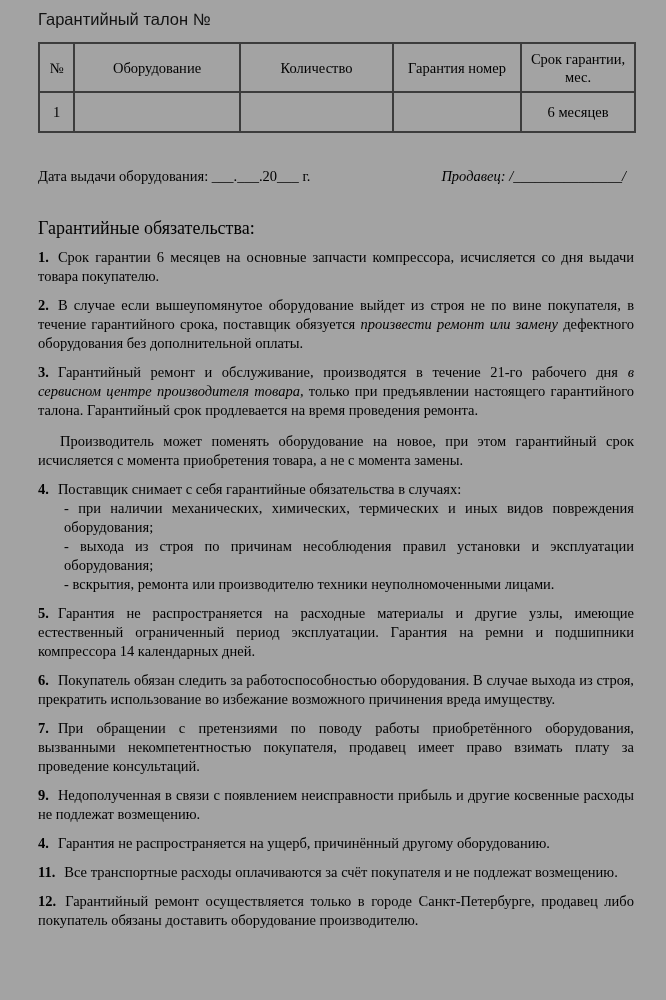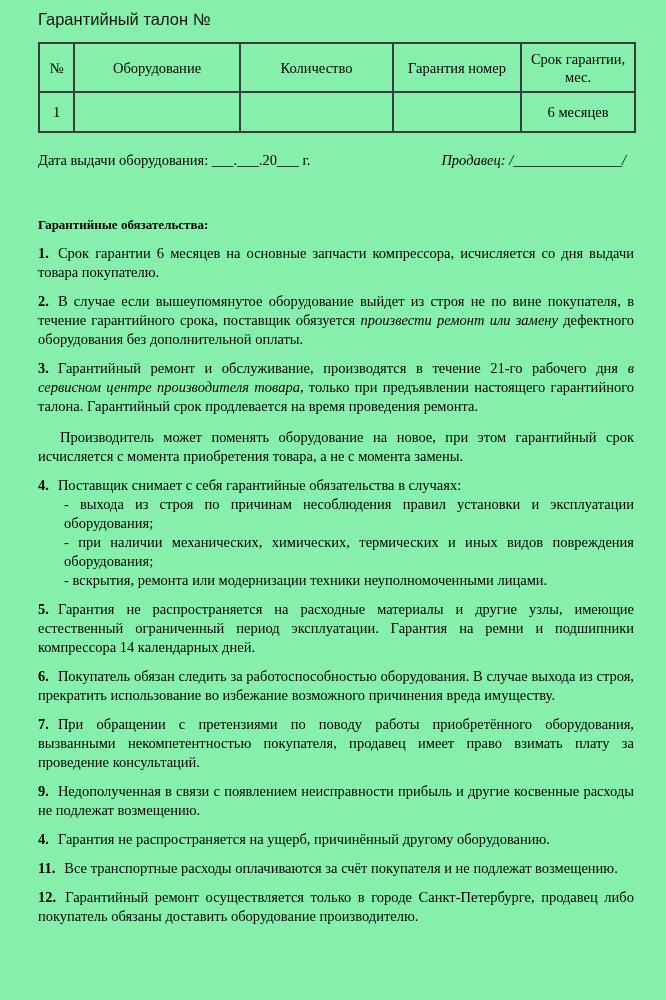--- a/index.html
+++ b/index.html
@@ -6,21 +6,21 @@
     margin: 0;
     padding: 0;
     background: #ffffff;
   }
   .page {
     position: relative;
     width: 666px;
     height: 1000px;
     box-sizing: border-box;
     padding: 8px 32px 10px 38px;
-    background: #86efac;
+    background: #a3a3a3;
     color: #000000;
     overflow: hidden;
     font-family: "Liberation Serif", serif;
     font-size: 14.5px;
     line-height: 19px;
   }
   .doc-title {
     font-family: "Liberation Sans", sans-serif;
     font-size: 16.5px;
     font-weight: 400;
@@ -43,28 +43,28 @@
     vertical-align: middle;
     padding: 2px 3px;
     line-height: 18px;
   }
   table.warranty-table thead th { height: 43px; }
   table.warranty-table tbody td { height: 34px; }
   .issue-row {
     display: flex;
     justify-content: space-between;
     align-items: flex-end;
-    margin-top: 18px;
+    margin-top: 34px;
     padding-right: 8px;
   }
   .seller { font-style: italic; }
   .obligations-heading {
-    font-size: 13px;
-    font-weight: 700;
-    margin: 45px 0 0 0;
+    font-size: 18px;
+    font-weight: 400;
+    margin: 33px 0 0 0;
   }
   .para {
     text-align: justify;
     margin: 10px 0 0 0;
   }
   .pnum {
     font-weight: 700;
     padding-right: 9px;
   }
   .continuation {
@@ -118,23 +118,23 @@
   </div>
 
   <section>
     <h2 class="obligations-heading">Гарантийные обязательства:</h2>
     <div id="obligations-list">
         <p class="para"><span class="pnum">1.</span><span>Срок гарантии 6 месяцев на основные запчасти компрессора, исчисляется со дня выдачи товара покупателю.</span></p>
         <p class="para"><span class="pnum">2.</span><span>В случае если вышеупомянутое оборудование выйдет из строя не по вине покупателя, в течение гарантийного срока, поставщик обязуется </span><span class="italic">произвести ремонт или замену</span><span> дефектного оборудования без дополнительной оплаты.</span></p>
         <p class="para"><span class="pnum">3.</span><span>Гарантийный ремонт и обслуживание, производятся в течение 21-го рабочего дня </span><span class="italic">в сервисном центре производителя товара,</span><span> только при предъявлении настоящего гарантийного талона. Гарантийный срок продлевается на время проведения ремонта.</span></p>
         <p class="para continuation">Производитель может поменять оборудование на новое, при этом гарантийный срок исчисляется с момента приобретения товара, а не с момента замены.</p>
         <p class="para"><span class="pnum">4.</span><span>Поставщик снимает с себя гарантийные обязательства в случаях:</span></p>
+        <p class="para sub-item">- при наличии механических, химических, термических и иных видов повреждения оборудования;</p>
         <p class="para sub-item">- выхода из строя по причинам несоблюдения правил  установки и эксплуатации оборудования;</p>
-        <p class="para sub-item">- при наличии механических, химических, термических и иных видов повреждения оборудования;</p>
-        <p class="para sub-item">- вскрытия, ремонта или модернизации техники неуполномоченными лицами.</p>
+        <p class="para sub-item">- вскрытия, ремонта или производителю техники неуполномоченными лицами.</p>
         <p class="para"><span class="pnum">5.</span><span>Гарантия не распространяется на расходные материалы и другие узлы, имеющие естественный ограниченный период эксплуатации. Гарантия на ремни и подшипники компрессора 14 календарных дней.</span></p>
         <p class="para"><span class="pnum">6.</span><span>Покупатель обязан следить за работоспособностью оборудования. В случае выхода из строя, прекратить использование во избежание возможного причинения вреда имуществу.</span></p>
         <p class="para"><span class="pnum">7.</span><span>При обращении с претензиями по поводу работы приобретённого оборудования, вызванными некомпетентностью покупателя, продавец имеет право взимать плату за проведение консультаций.</span></p>
         <p class="para"><span class="pnum">9.</span><span>Недополученная в связи с появлением неисправности прибыль и другие косвенные расходы не подлежат возмещению.</span></p>
         <p class="para"><span class="pnum">4.</span><span>Гарантия не распространяется на ущерб, причинённый другому оборудованию.</span></p>
         <p class="para"><span class="pnum">11.</span><span>Все транспортные расходы оплачиваются за счёт покупателя и не подлежат возмещению.</span></p>
         <p class="para"><span class="pnum">12.</span><span>Гарантийный ремонт осуществляется только в городе Санкт-Петербурге, продавец либо покупатель обязаны доставить оборудование производителю.</span></p>
       </div>
   </section>
 

